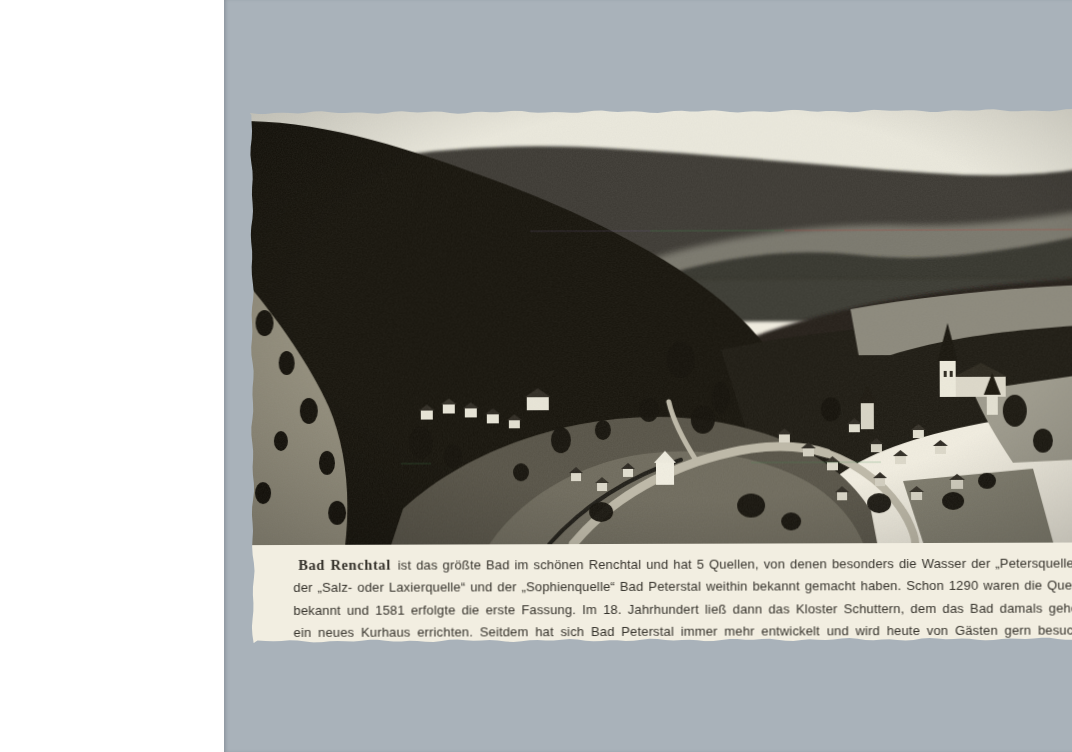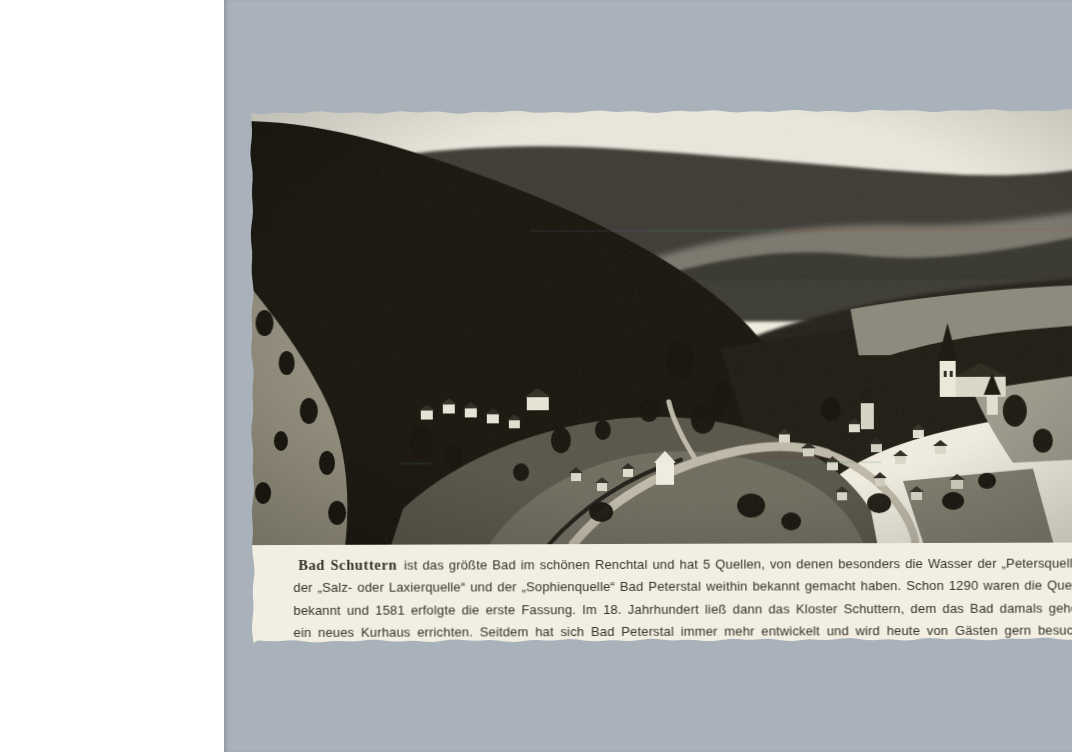--- a/index.html
+++ b/index.html
@@ -265,20 +265,20 @@
         <line x1="500" y1="353" x2="630" y2="353" opacity="0.3" stroke="#3f8a4d"></line>
       </g>
 
       <rect x="0" y="0" width="846" height="434" filter="url(#grain)" opacity="0.13"></rect>
       <rect x="0" y="0" width="846" height="434" fill="url(#vig)"></rect>
     </svg>
   </div>
 
   <div class="caption" style="background: rgb(242, 238, 225); color: rgb(53, 50, 43);">
     <div class="cap-inner">
-      <div class="cap-line cap-line1"><span class="cap-lead">Bad Schuttern</span><span> ist das größte Bad im schönen Renchtal und hat 5 Quellen, von denen besonders die Wasser der „Petersquelle“,</span></div>
+      <div class="cap-line cap-line1"><span class="cap-lead">Bad Renchtal</span><span> ist das größte Bad im schönen Renchtal und hat 5 Quellen, von denen besonders die Wasser der „Petersquelle“,</span></div>
       <div class="cap-line">der „Salz- oder Laxierquelle“ und der „Sophienquelle“ Bad Peterstal weithin bekannt gemacht haben. Schon 1290 waren die Quellen</div>
       <div class="cap-line cap-line3">bekannt und 1581 erfolgte die erste Fassung. Im 18. Jahrhundert ließ dann das Kloster Schuttern, dem das Bad damals gehörte,</div>
       <div class="cap-line cap-line4">ein neues Kurhaus errichten. Seitdem hat sich Bad Peterstal immer mehr entwickelt und wird heute von Gästen gern besucht</div>
     </div>
   </div>
 
 </div>
 
 </body></html>

